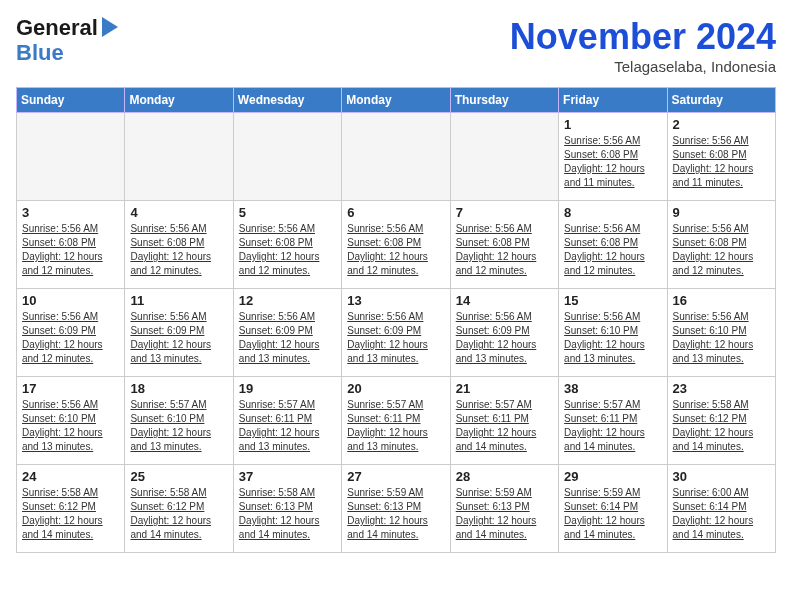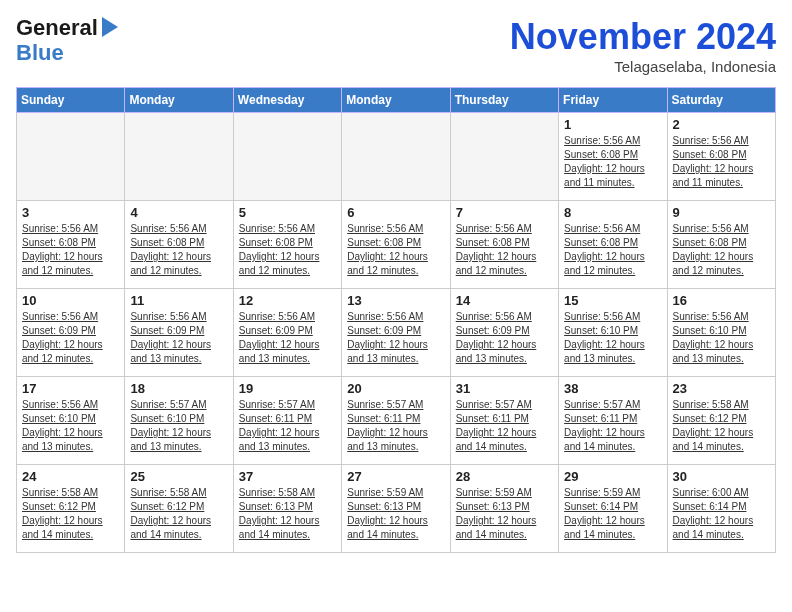--- a/index.html
+++ b/index.html
@@ -206,21 +206,21 @@
         </td>
         <td>
           <div class="day-number">19</div>
           <div class="day-info">Sunrise: 5:57 AM<br>Sunset: 6:11 PM<br>Daylight: 12 hours<br>and 13 minutes.</div>
         </td>
         <td>
           <div class="day-number">20</div>
           <div class="day-info">Sunrise: 5:57 AM<br>Sunset: 6:11 PM<br>Daylight: 12 hours<br>and 13 minutes.</div>
         </td>
         <td>
-          <div class="day-number">31</div>
+          <div class="day-number">21</div>
           <div class="day-info">Sunrise: 5:57 AM<br>Sunset: 6:11 PM<br>Daylight: 12 hours<br>and 14 minutes.</div>
         </td>
         <td>
           <div class="day-number">38</div>
           <div class="day-info">Sunrise: 5:57 AM<br>Sunset: 6:11 PM<br>Daylight: 12 hours<br>and 14 minutes.</div>
         </td>
         <td>
           <div class="day-number">23</div>
           <div class="day-info">Sunrise: 5:58 AM<br>Sunset: 6:12 PM<br>Daylight: 12 hours<br>and 14 minutes.</div>
         </td>

